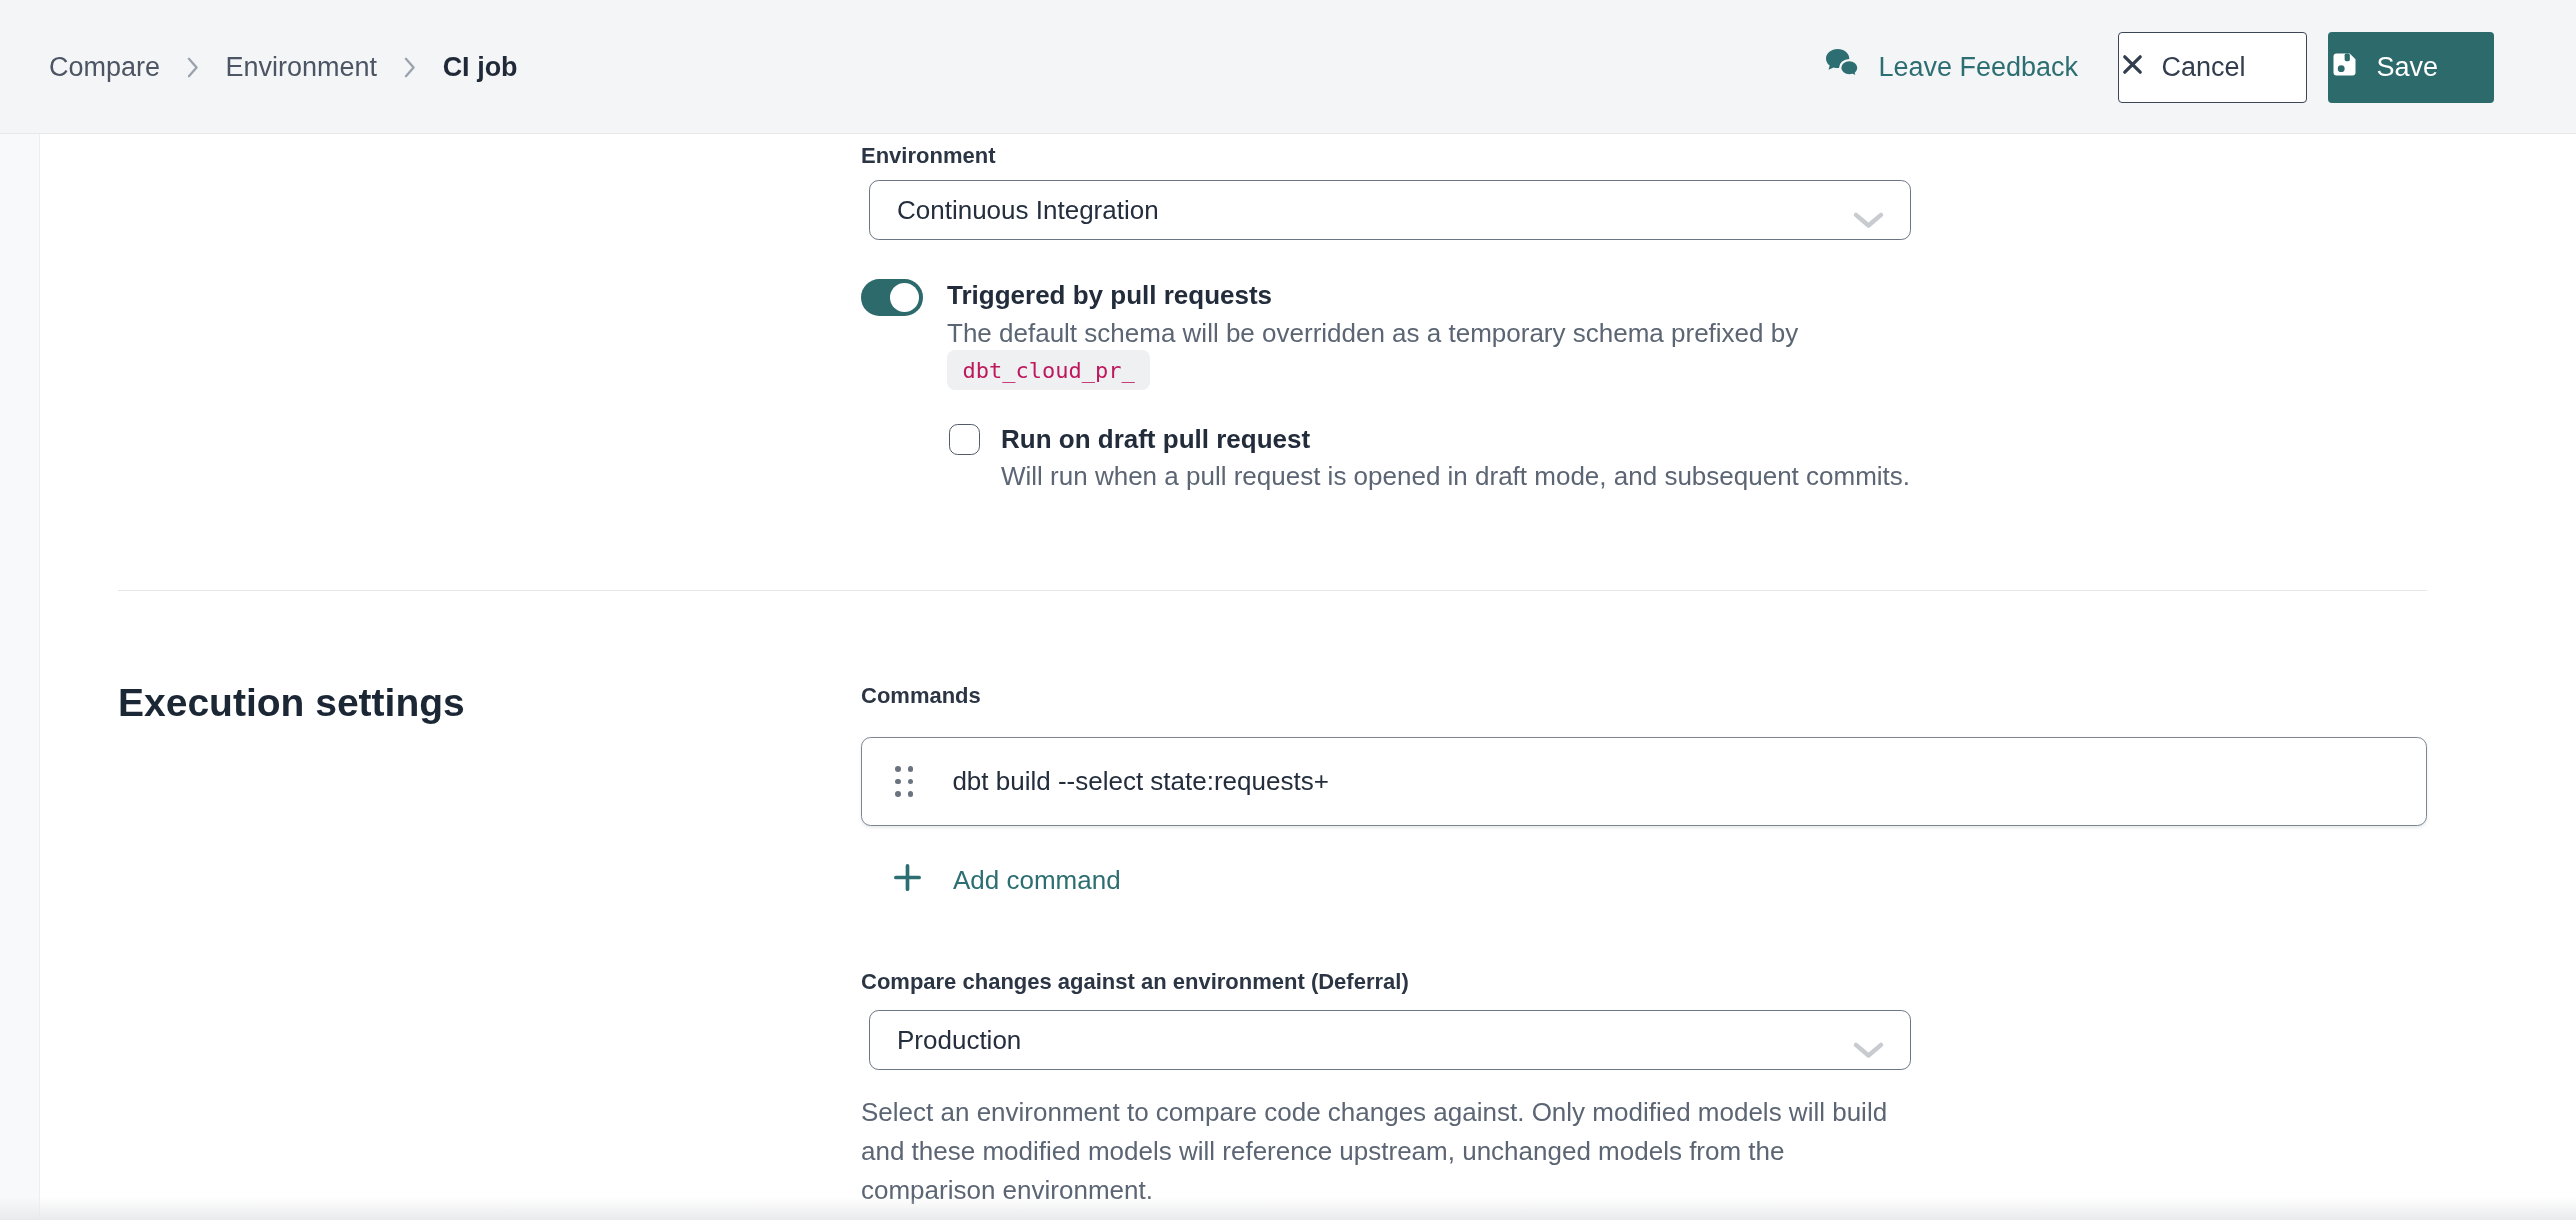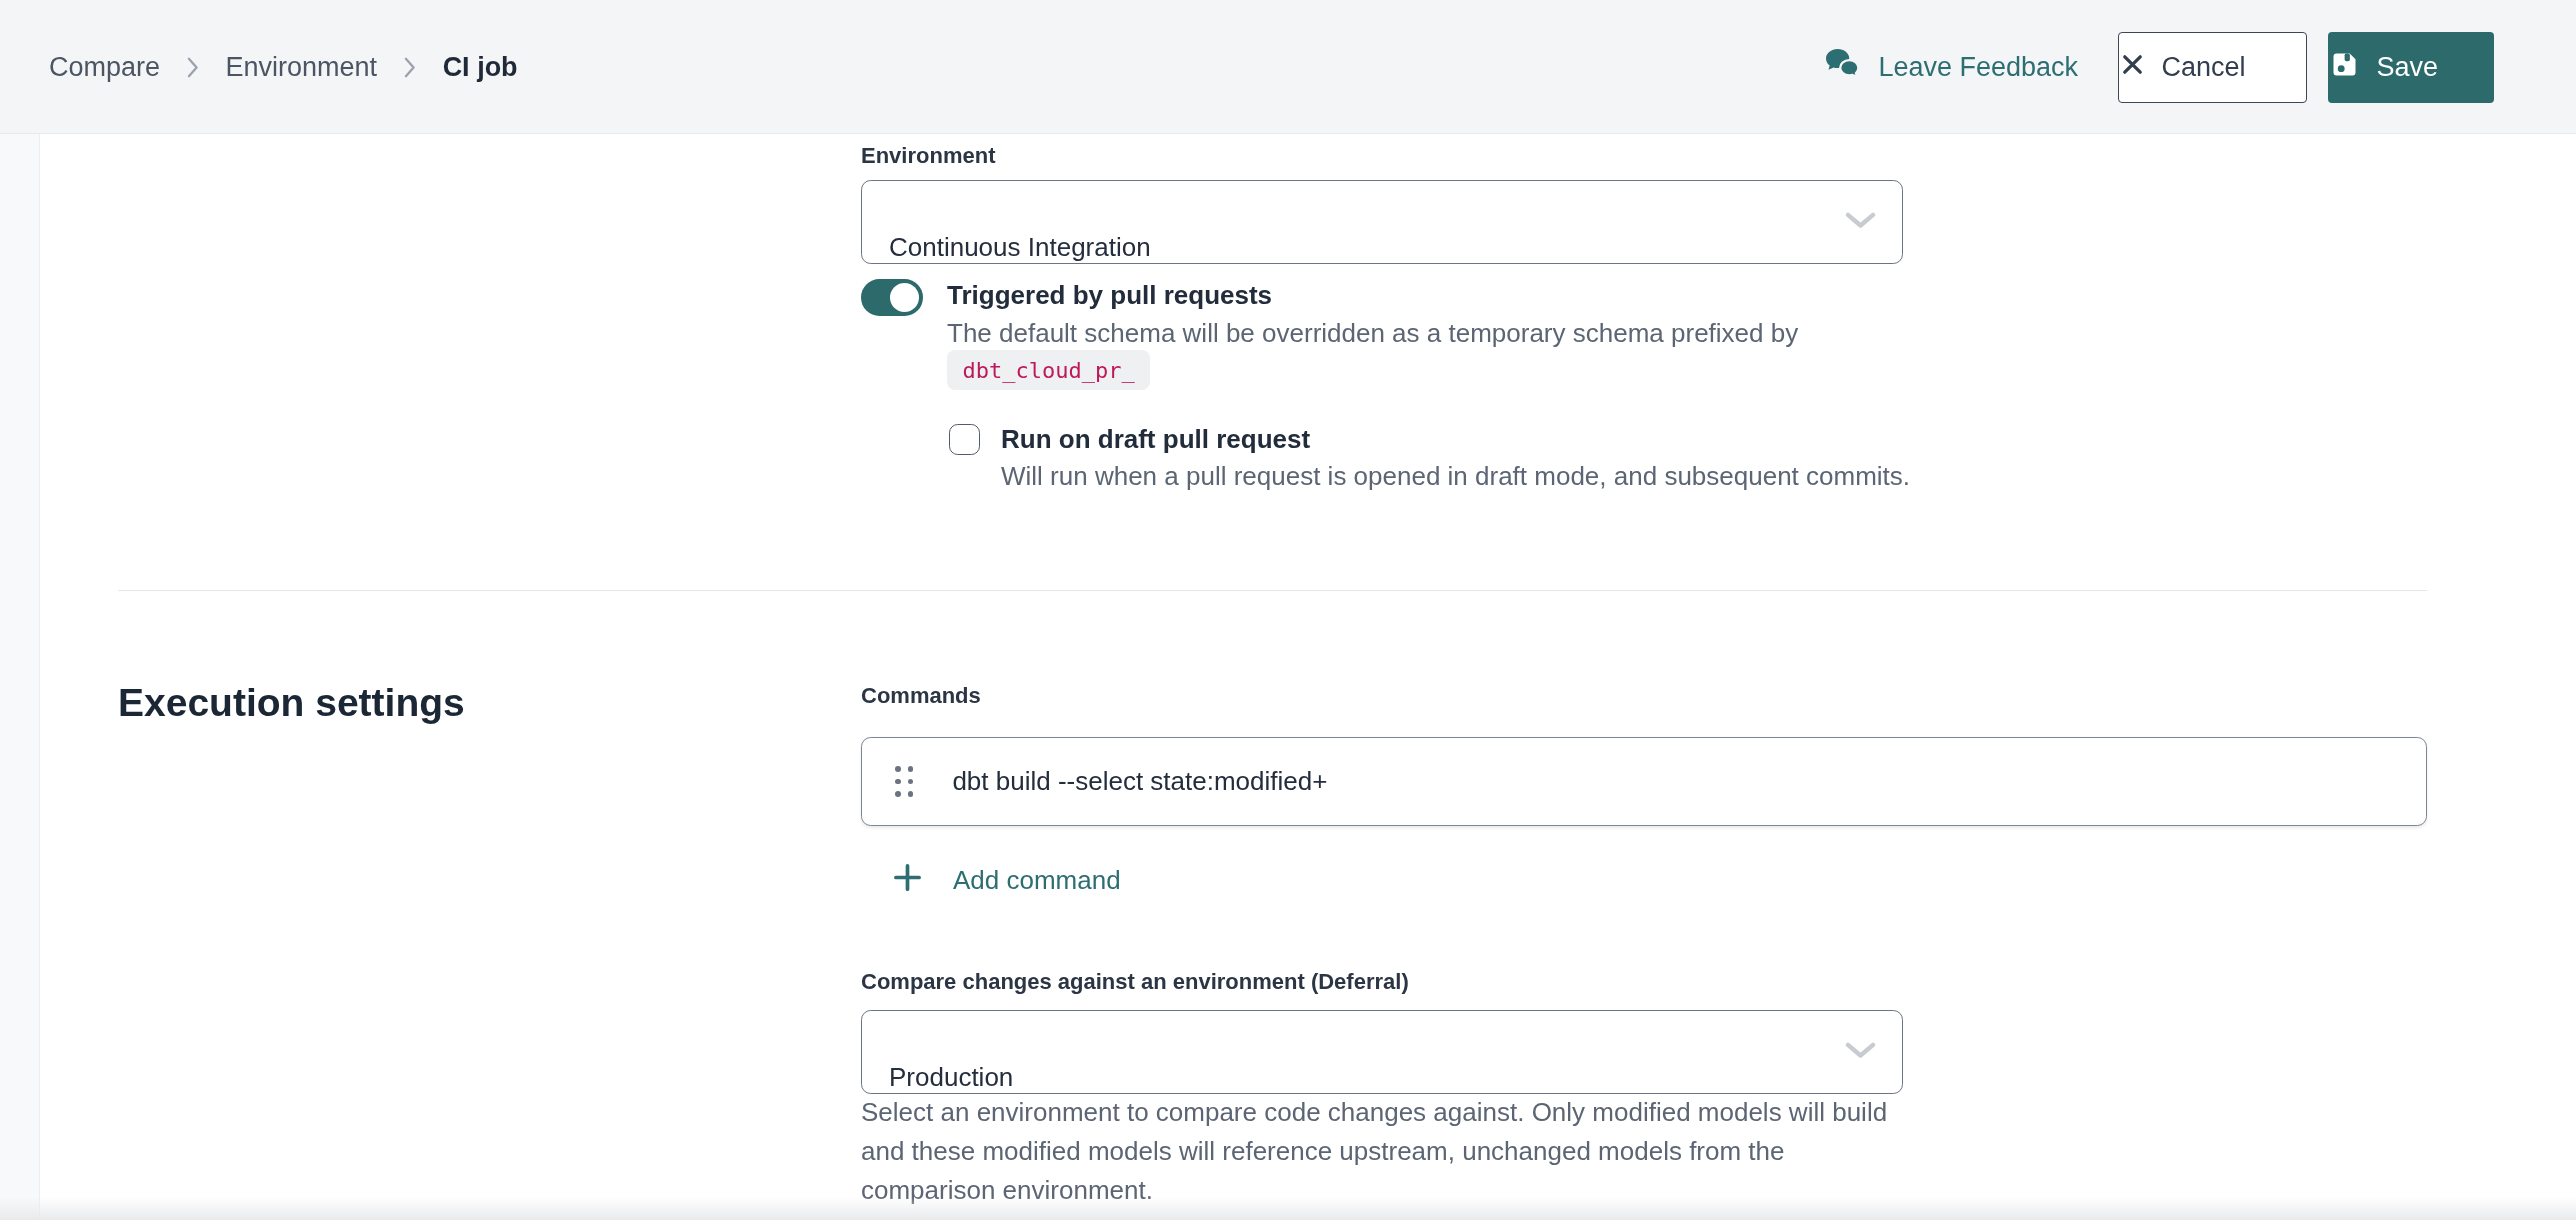--- a/index.html
+++ b/index.html
@@ -36,24 +36,24 @@
     background: #2d6a6c; border: none; color: #ffffff; font-size: 27px; gap: 15.5px;
   }
 
   
   .gutter {
     position: absolute; left: 0; top: 134px; width: 40px; height: 1086px;
     background: #f8f9fb; border-right: 1px solid #edeef1;
   }
   .field-label { position: absolute; font-size: 22px; font-weight: 700; color: #2b3544; }
   .select {
-    position: absolute; width: 1042px; height: 84px; background: #fff;
+    position: absolute; width: 1042px; height: 60px; background: #fff;
     border: 1.9px solid #6b7584; border-radius: 9.7px;
-    display: flex; align-items: flex-end; padding: 0 27px;
-    font-size: 26px; color: #242e3d; cursor: pointer;
+    display: flex; align-items: center; padding: 0 27px;
+    font-size: 26px; color: #242e3d; cursor: pointer; margin-left: 8px;
   }
   .select .chev { position: absolute; right: 25px; top: 25px; }
 
   
   .env-label { left: 861px; top: 143px; }
   .env-select { left: 861px; top: 180px; }
 
   .switch {
     position: absolute; left: 861px; top: 279px; width: 62px; height: 37px;
     border-radius: 18.4px; background: #2d6a6c; cursor: pointer;
@@ -194,21 +194,21 @@
 
   <div class="command-box">
     <span class="drag">
       <span></span>
         <span></span>
         <span></span>
         <span></span>
         <span></span>
         <span></span>
     </span>
-    <span class="command-text">dbt build --select state:modified+</span>
+    <span class="command-text">dbt build --select state:requests+</span>
   </div>
 
   <div class="add-command">
     <span>
       <svg width="31" height="31" viewBox="0 0 32 32">
           <path d="M16 4 V28 M4 16 H28" fill="none" stroke="#2d6e72" stroke-width="3.8" stroke-linecap="round"></path>
         </svg>
     </span>
     <span>Add command</span>
   </div>

